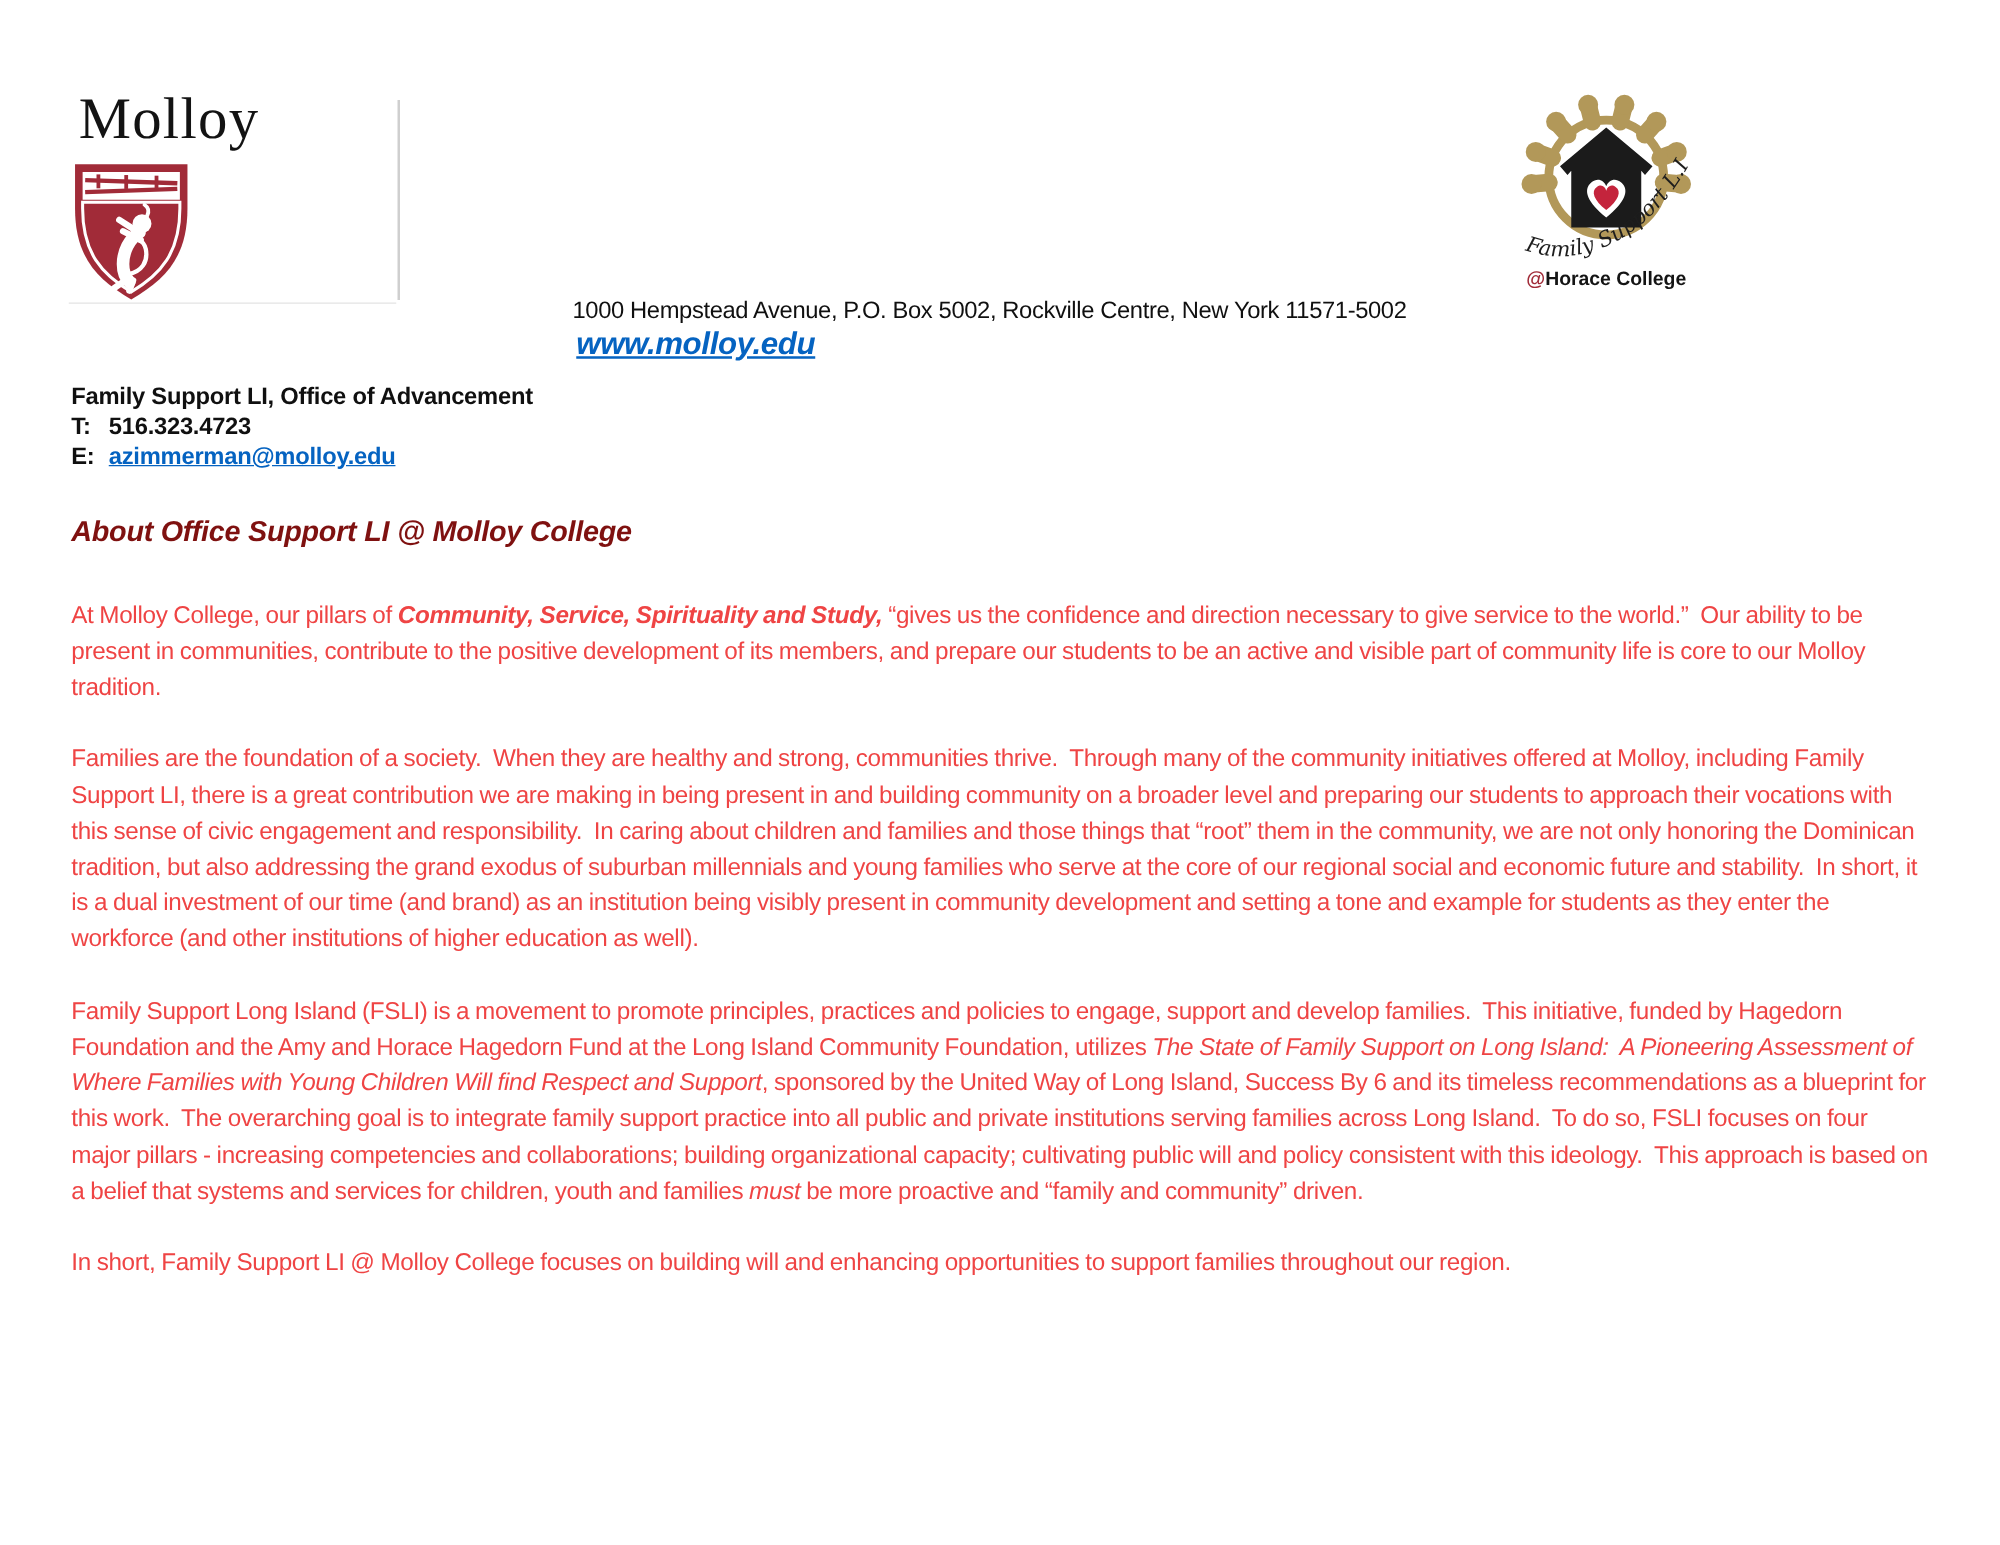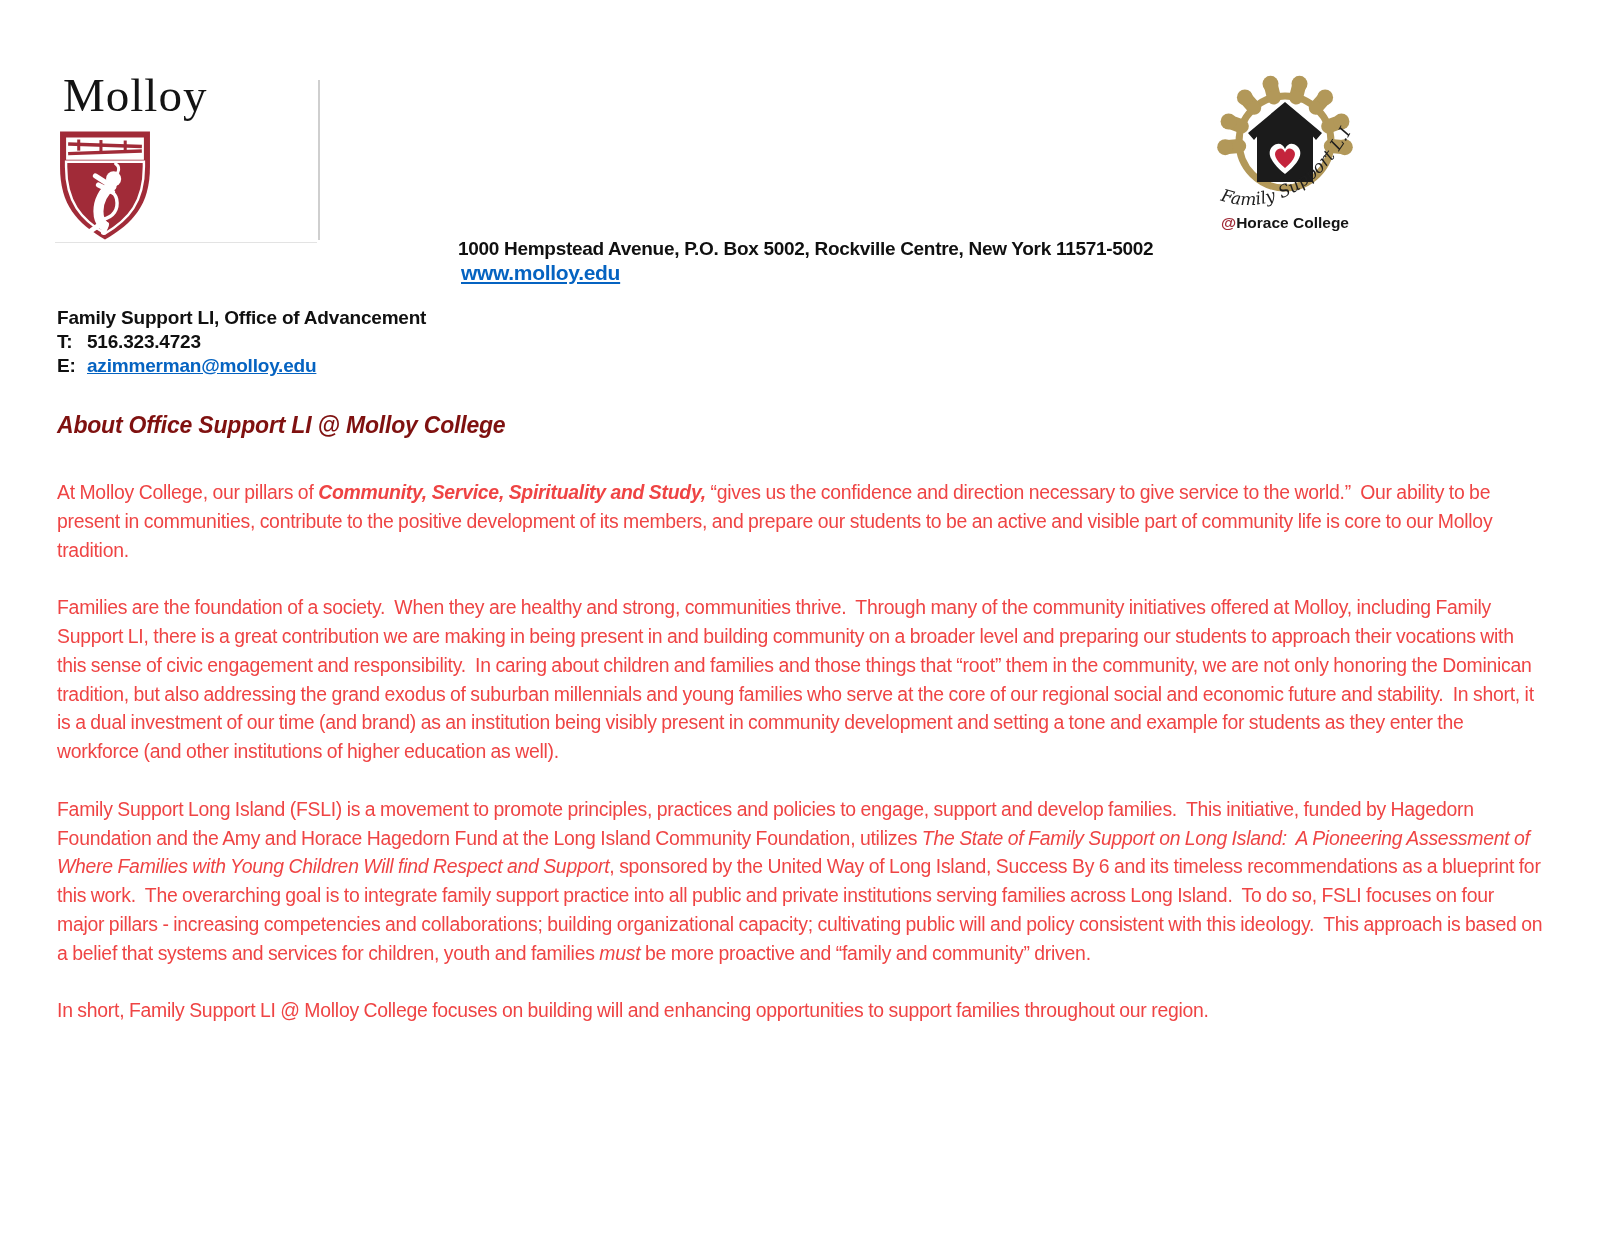--- a/index.html
+++ b/index.html
@@ -23,22 +23,22 @@
   .molloy-word-2{left:104px;top:48px;}
   .logo-divider{left:318px;top:80px;width:2px;height:160px;background:#cfcfcf;}
   .logo-bottom-edge{left:55px;top:242px;width:262px;height:1px;background:#e3e3e3;}
 
   
   .fsli-logo{left:1197px;top:64px;width:176px;text-align:center;}
   .fsli-caption{font-size:15.5px;font-weight:bold;color:#141414;margin-top:-4px;letter-spacing:0px;}
   .fsli-at{color:var(--shield);}
 
   
-  .address-line{left:458px;top:238px;font-size:19px;font-weight:bold;letter-spacing:-0.3px;color:#101010;white-space:pre;}
-  .website-link{left:461px;top:261px;font-size:21px;font-weight:bold;color:var(--link);text-decoration:underline;letter-spacing:-0.3px;}
+  .address-line{left:458px;top:238px;font-size:19px;font-weight:normal;letter-spacing:-0.3px;color:#101010;white-space:pre;}
+  .website-link{left:461px;top:261px;font-size:25px;font-weight:bold;color:var(--link);text-decoration:underline;letter-spacing:-0.3px;font-style:italic;}
 
   
   .contact{left:57px;top:306px;font-size:19px;font-weight:bold;line-height:24px;color:#101010;letter-spacing:-0.2px;}
   .contact .lbl{display:inline-block;min-width:30px;}
   .contact a, .email-link{color:var(--link);text-decoration:underline;}
 
   
   .page-heading{left:57px;top:412px;font-size:23px;font-weight:bold;font-style:italic;color:var(--maroon);letter-spacing:-0.2px;}
 
   

